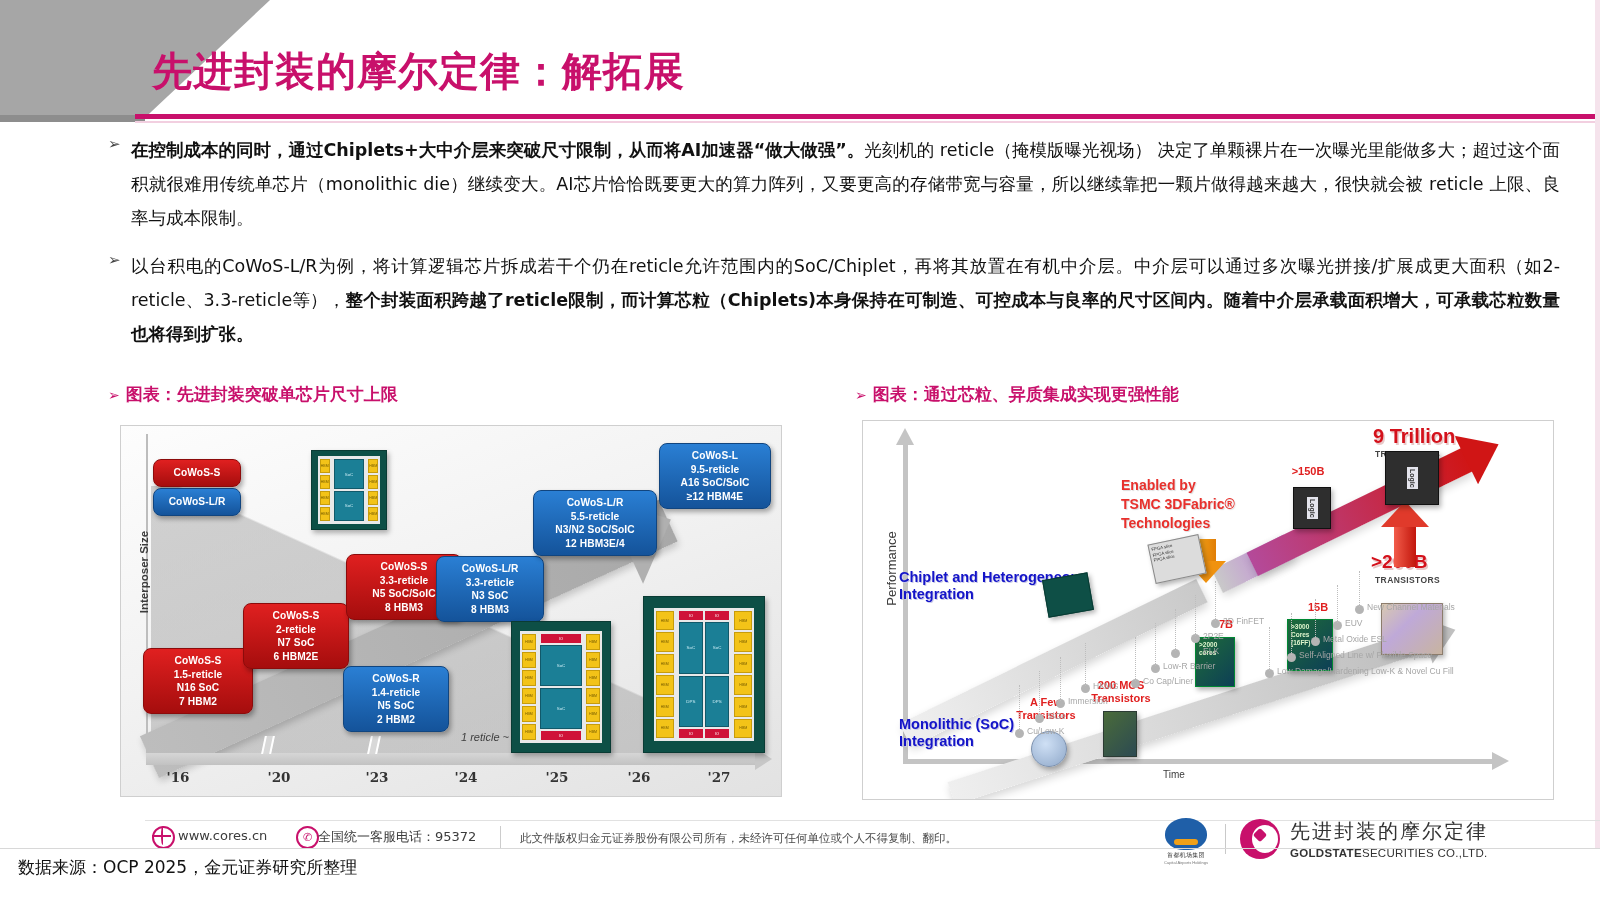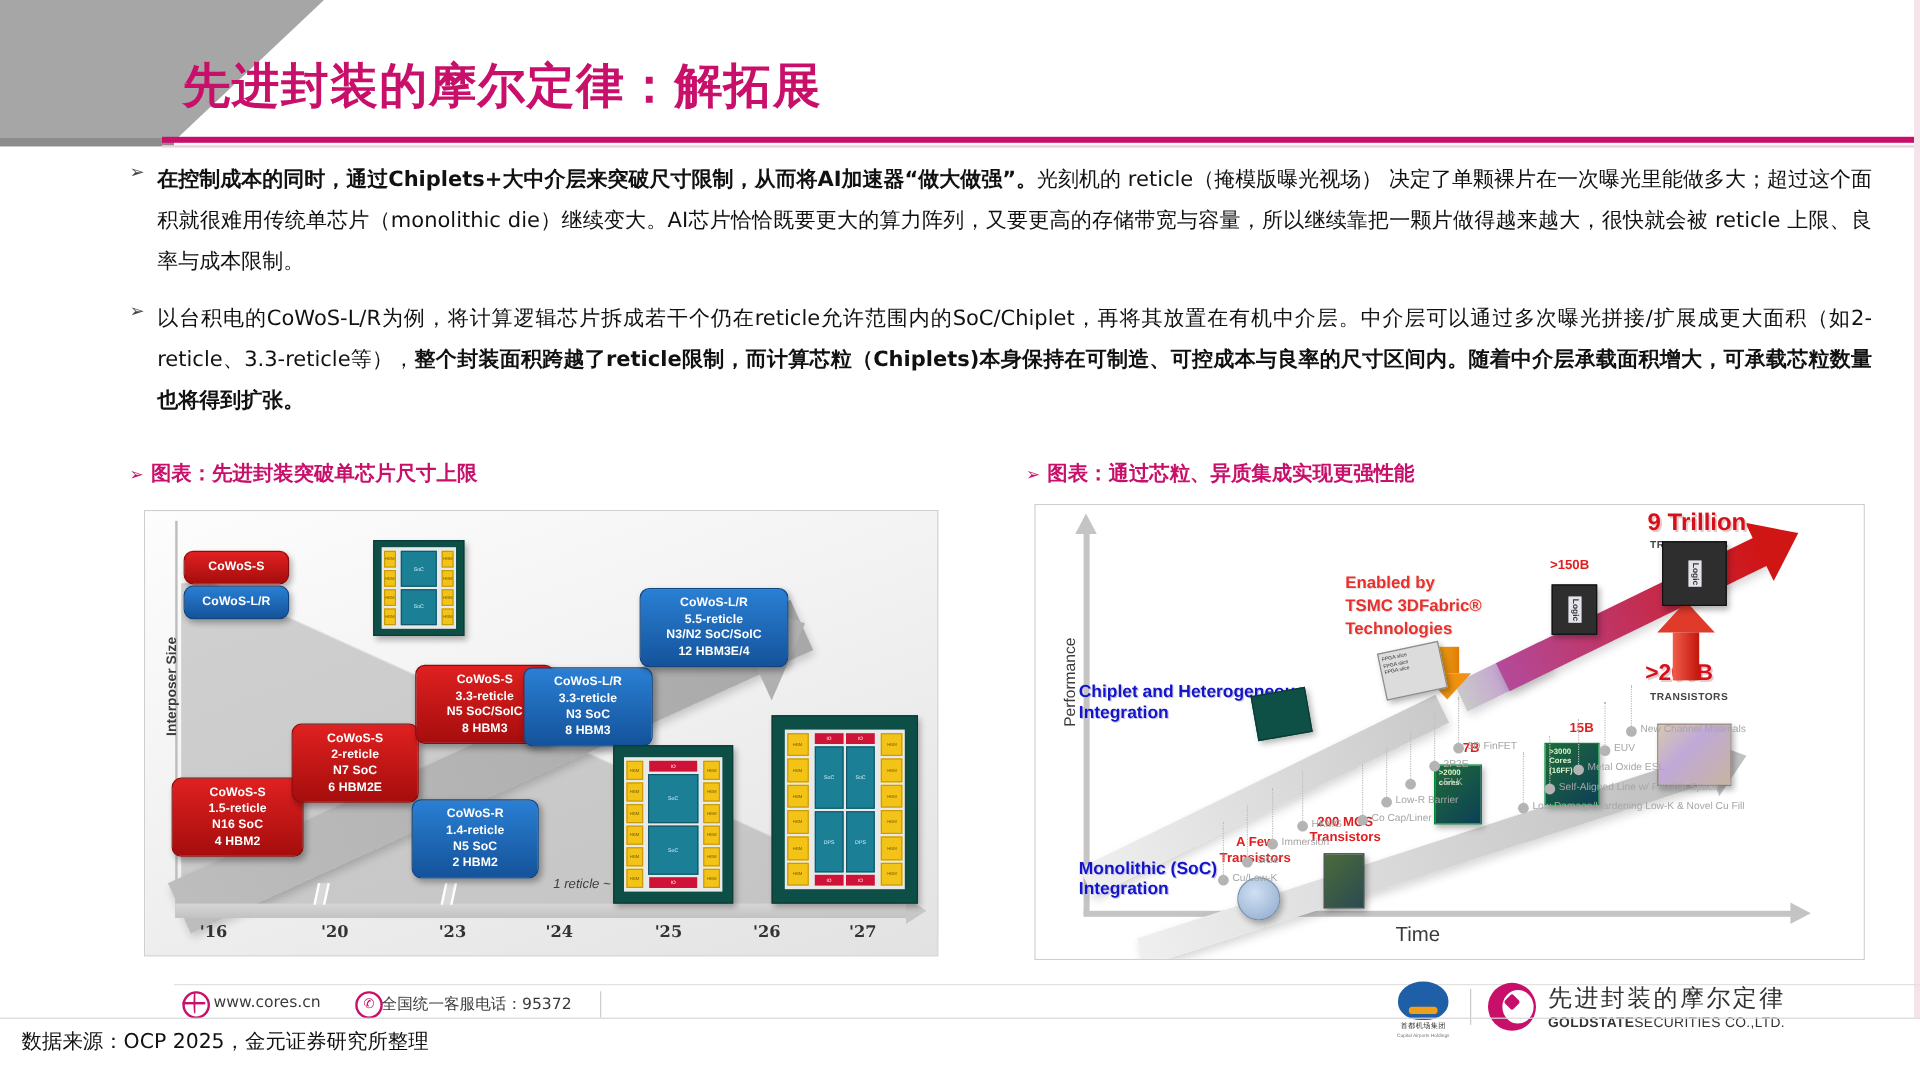--- a/index.html
+++ b/index.html
@@ -109,21 +109,21 @@
   
   .rc-bg{position:absolute;left:0;top:0;width:100%;height:100%;background:#fff;}
   .r-axis-y{position:absolute;left:40px;top:22px;width:5px;height:320px;background:#c4c4c4;}
   .r-axis-y:before{content:"";position:absolute;left:-7px;top:-15px;
     border-bottom:17px solid #c4c4c4;border-left:9px solid transparent;border-right:9px solid transparent;}
   .r-ylab{position:absolute;left:-32px;top:140px;width:120px;transform:rotate(-90deg);
     font-size:13px;color:#3c3c3c;text-align:center;}
   .r-axis-x{position:absolute;left:40px;top:338px;height:5px;width:590px;background:#c4c4c4;}
   .r-axis-x:after{content:"";position:absolute;right:-16px;top:-7px;
     border-left:17px solid #c4c4c4;border-top:9px solid transparent;border-bottom:9px solid transparent;}
-  .r-xlab{position:absolute;left:300px;top:348px;font-size:17px;color:#3c3c3c;}
+  .r-xlab{position:absolute;left:300px;top:348px;font-size:10px;color:#3c3c3c;}
 
   .band{position:absolute;transform-origin:left bottom;box-shadow:0 4px 8px rgba(0,0,0,.16);}
   .band-grey-top{
     left:48px;bottom:52px;width:330px;height:26px;
     background:linear-gradient(90deg,#f0f0f0,#c9c9c9);transform:rotate(-26deg);
   }
   .band-purple{
     left:360px;bottom:206px;width:80px;height:26px;
     background:linear-gradient(90deg,#c9c9c9,#c07fd8);transform:rotate(-26deg);
   }
@@ -275,21 +275,21 @@
       <div>CoWoS-S</div>
     </div>
     <div class="node blue" style="left:32px;top:62px;width:78px;padding:6px 4px">
       <div>CoWoS-L/R</div>
     </div>
 
     <div class="node red" style="left:22px;top:222px;width:94px">
       <div>CoWoS-S</div>
       <div>1.5-reticle</div>
       <div>N16 SoC</div>
-      <div>4 HBM2</div>
+      <div>7 HBM2</div>
     </div>
 
     <div class="node red" style="left:122px;top:177px;width:90px">
       <div>CoWoS-S</div>
       <div>2-reticle</div>
       <div>N7 SoC</div>
       <div>6 HBM2E</div>
     </div>
 
     <div class="node red" style="left:225px;top:128px;width:100px">
@@ -313,20 +313,26 @@
       <div>8 HBM3</div>
     </div>
 
     <div class="node blue" style="left:412px;top:64px;width:108px">
       <div>CoWoS-L/R</div>
       <div>5.5-reticle</div>
       <div>N3/N2 SoC/SoIC</div>
       <div>12 HBM3E/4</div>
     </div>
 
+    <div class="node blue" style="left:538px;top:17px;width:96px">
+      <div>CoWoS-L</div>
+      <div>9.5-reticle</div>
+      <div>A16 SoC/SoIC</div>
+      <div>≥12 HBM4E</div>
+    </div>
 
     <div class="chip" style="left:190px;top:24px;width:74px;height:78px">
       <div class="chip-in">
         <div class="hcol">
           <div class="hbm">HBM</div>
           <div class="hbm">HBM</div>
           <div class="hbm">HBM</div>
           <div class="hbm">HBM</div>
         </div>
         <div class="socs">
@@ -531,20 +537,21 @@
     <div class="dotline" style="left:496px;top:150px;height:36px"></div>
     <div class="dotlabel" style="left:504px;top:181px">New Channel Materials</div>
   </div>
 
   <div class="foot-rule"></div>
   <div class="globe"></div>
   <div class="foot" id="foot-web">www.cores.cn</div>
   <div class="phone">✆</div>
   <div class="foot" id="foot-tel">全国统一客服电话：95372</div>
   <div class="foot-sep"></div>
+  <div class="foot" id="foot-copy">此文件版权归金元证券股份有限公司所有，未经许可任何单位或个人不得复制、翻印。</div>
 
   <div class="logo-air">
     <div class="air-mark"></div>
     <div class="air-txt">首都机场集团</div>
     <div class="air-txt2">Capital Airports Holdings</div>
   </div>
   <div class="logo-sep"></div>
   <div class="logo-gs">
     <div class="gs-mark"></div>
     <div>

